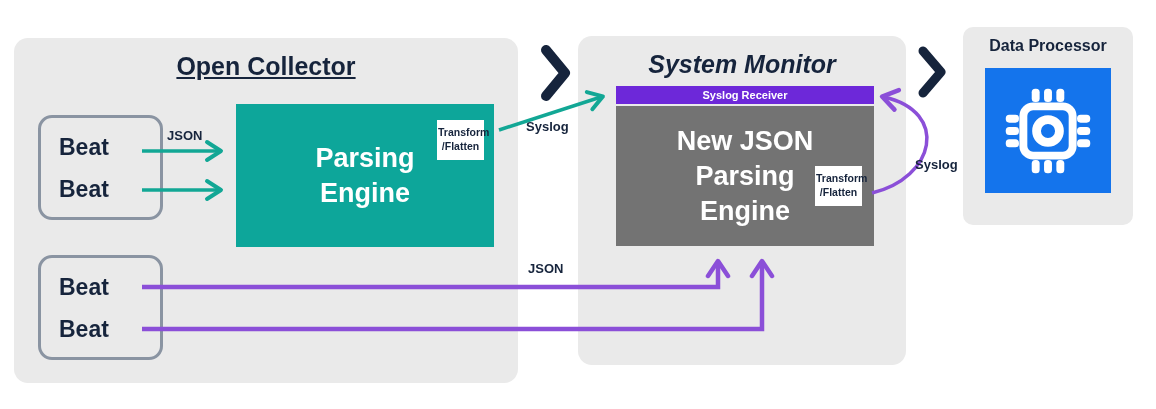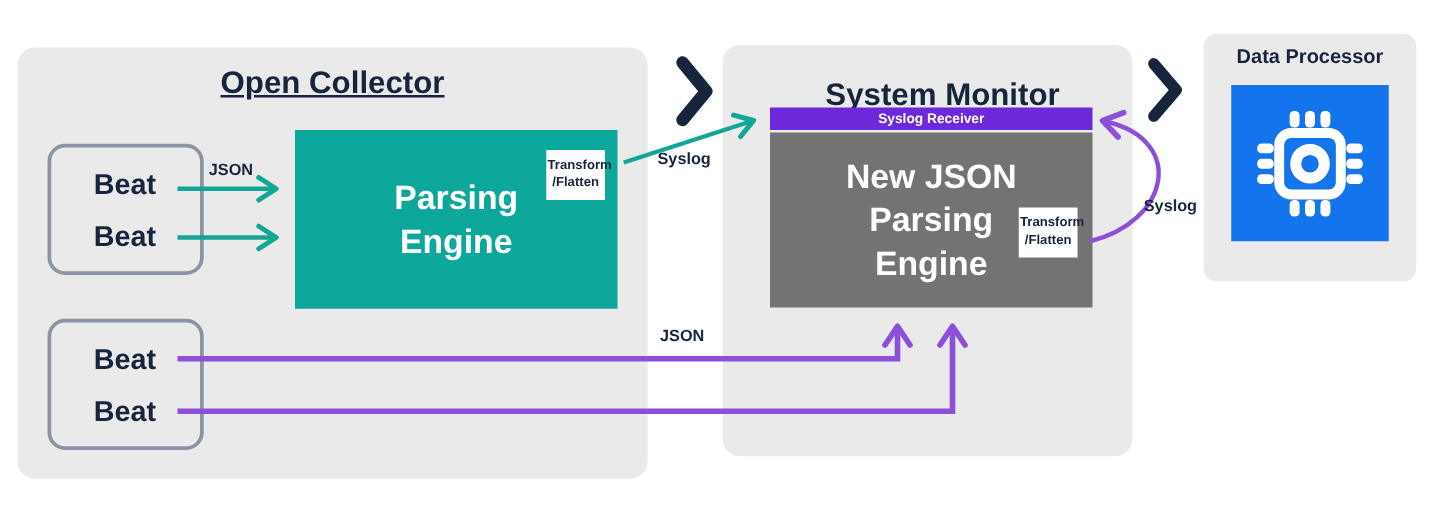--- a/index.html
+++ b/index.html
@@ -15,21 +15,21 @@
   .title-lg { top:14px; font-size:25px; }
   .title-sm { top:10px; font-size:16px; }
 
   .beat-group { position:absolute; left:24px; width:125px; height:105px;
                 border:3px solid #8A94A2; border-radius:14px; box-sizing:border-box;
                 display:flex; flex-direction:column; justify-content:center;
                 gap:14px; padding-left:18px; }
   .bg-top { top:77px; }
   .bg-bottom { top:217px; }
   .beat-label { font-size:23px; font-weight:700; color:#16243C; height:28px;
-                line-height:28px;margin-left:16px; }
+                line-height:28px; }
 
   .engine-box { position:absolute; display:flex; align-items:center; justify-content:center;
                 color:#ffffff; font-weight:700; font-size:27px; text-align:center; }
   .engine-teal   { left:222px; top:66px; width:258px; height:143px; background:#0DA69A; }
   .engine-purple { left:38px;  top:70px; width:258px; height:140px; background:#737373; }
   .engine-lines span { display:block; line-height:35px; }
 
   .badge { position:absolute; background:#ffffff; color:#16243C; font-size:10.5px;
            font-weight:600; text-align:center; line-height:1.32; width:47px;
            padding:6px 1px; box-sizing:border-box; }
@@ -81,21 +81,21 @@
       </div>
     </div>
 
     <div class="beat-group bg-bottom">
       <div class="beat-label">Beat</div>
       <div class="beat-label">Beat</div>
     </div>
   </section>
 
   <section class="panel panel-sm">
-    <h2 class="panel-title title-lg" style="margin:12px;">System Monitor</h2>
+    <h2 class="panel-title title-lg" style="margin:0;font-style:italic;">System Monitor</h2>
 
     <div class="receiver-bar">
       <span>Syslog Receiver</span>
     </div>
 
     <div class="engine-box engine-purple">
       <div class="engine-lines">
         <span>New JSON</span>
         <span>Parsing</span>
         <span>Engine</span>

